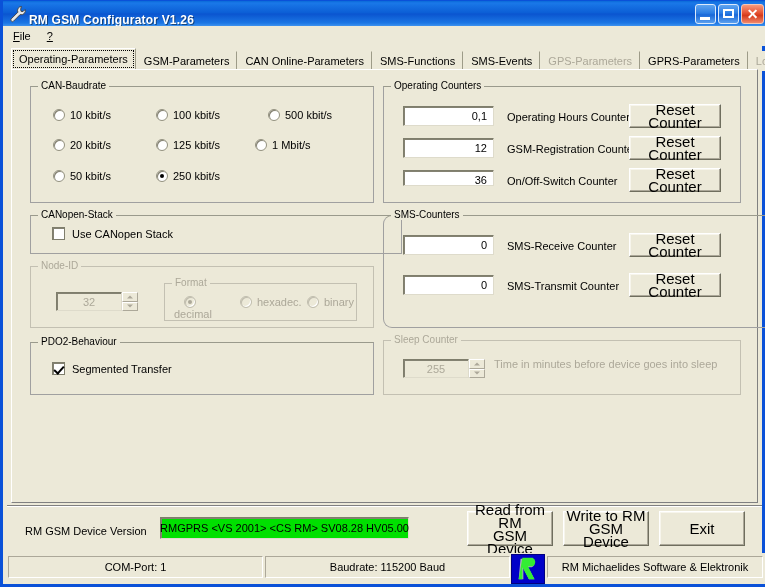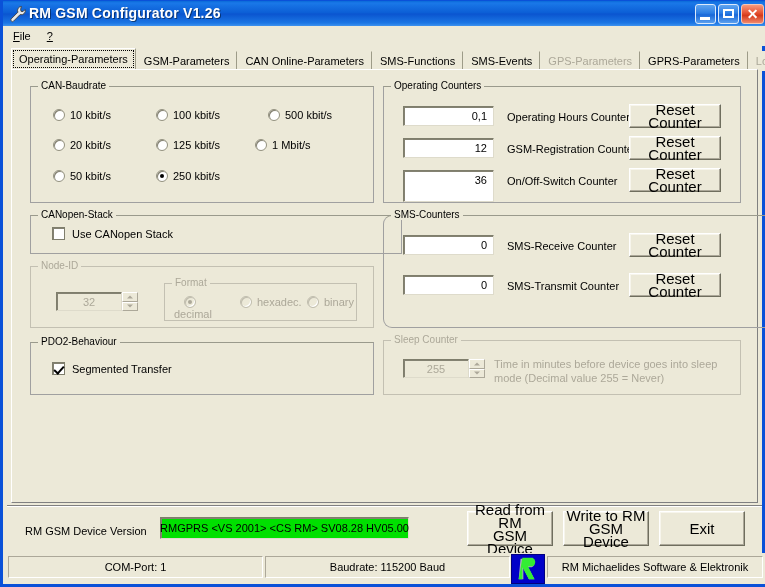--- a/index.html
+++ b/index.html
@@ -43,22 +43,22 @@
         #1b76e4 88%, #3d92ef 100%);
     border-top: 1px solid #0a51d8;
   }
   .title-icon {
     position: absolute;
     left: 6px; top: 4px;
     width: 18px; height: 18px;
   }
   .title-text {
     position: absolute;
-    left: 26px; top: 4px;
-    font-size: 14px;
+    left: 26px; top: 12px;
+    font-size: 12px;
     font-weight: bold;
     color: #ffffff;
     text-shadow: 1px 1px 0 rgba(0,0,0,.45);
     letter-spacing: .2px;
     white-space: nowrap;
   }
   .title-btns {
     position: absolute;
     right: 4px; top: 3px;
     display: flex;
@@ -538,21 +538,21 @@
         <div class="glabel">Operating Counters</div>
 
         <div class="field" style="left:19px; top:19px; width:91px; height:20px;">0,1</div>
         <div class="slabel" style="left:123px; top:24px;">Operating Hours Counter</div>
         <div class="btn" style="left:245px; top:17px; width:92px; height:24px;">Reset Counter</div>
 
         <div class="field" style="left:19px; top:51px; width:91px; height:20px;">12</div>
         <div class="slabel" style="left:123px; top:56px;">GSM-Registration Counter</div>
         <div class="btn" style="left:245px; top:49px; width:92px; height:24px;">Reset Counter</div>
 
-        <div class="field" style="left:19px; top:83px; width:91px; height:32px;">36</div>
+        <div class="field" style="left:19px; top:83px; width:91px; height:16px;">36</div>
         <div class="slabel" style="left:123px; top:88px;">On/Off-Switch Counter</div>
         <div class="btn" style="left:245px; top:81px; width:92px; height:24px;">Reset Counter</div>
       </div>
 
       <div class="group" style="left:371px; top:145px; width:406px; height:113px;border-radius:9px;">
         <div class="glabel">SMS-Counters</div>
 
         <div class="field" style="left:19px; top:19px; width:91px; height:20px;">0</div>
         <div class="slabel" style="left:123px; top:24px;">SMS-Receive Counter</div>
         <div class="btn" style="left:245px; top:17px; width:92px; height:24px;">Reset Counter</div>
@@ -569,21 +569,20 @@
         <div class="spin disabled" style="left:85px; top:18px; height:19px;">
           <div>
               <span class="arr up"></span>
             </div>
           <div>
               <span class="arr dn"></span>
             </div>
         </div>
 
         <div class="slabel disabled" style="left:110px; top:17px;">Time in minutes before device goes into sleep</div>
-        <div class="slabel disabled" style="left:110px; top:31px;">mode  (Decimal value 255 = Never)</div>
       </div>
 
     </div>
 
     <div class="bottom-sep"></div>
 
     <div class="verlabel">RM GSM Device Version</div>
     <div class="verfield">RMGPRS  &lt;VS 2001&gt; &lt;CS RM&gt; SV08.28 HV05.00</div>
 
     <div class="btn" style="left:464px; top:511px; width:86px; height:35px;">Read from RM

